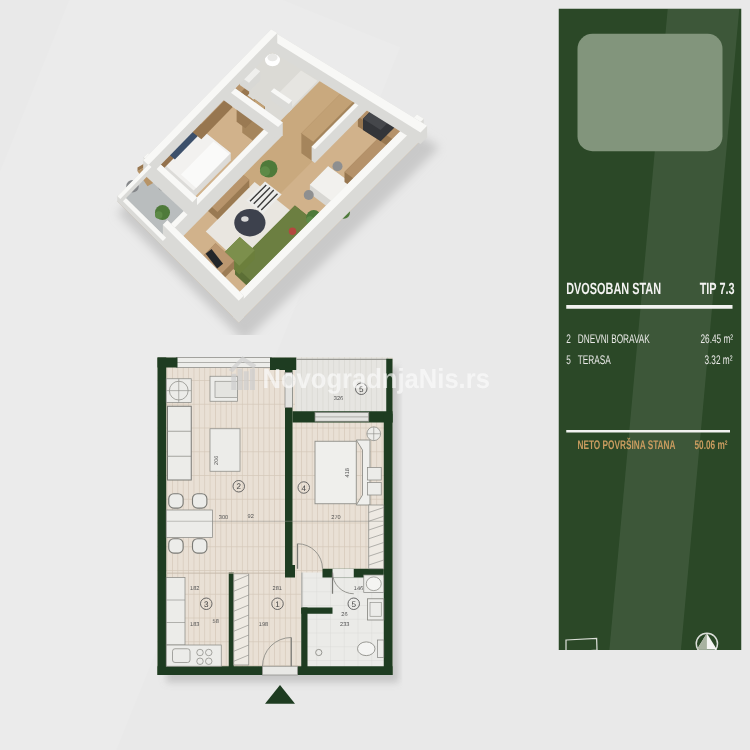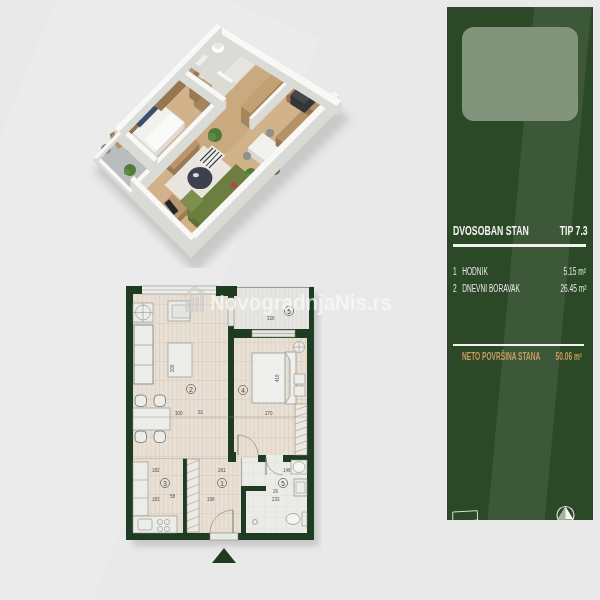--- a/index.html
+++ b/index.html
@@ -365,26 +365,26 @@
 
   <div class="abs" style="left:6px;top:215.8px;width:135px;height:14px;">
     <span class="abs" style="left:0;top:0;font-size:13px;font-weight:bold;color:#f2f2f0;transform:scaleX(0.67);transform-origin:left;white-space:nowrap;">DVOSOBAN STAN</span>
     <span class="abs" style="right:0;top:0;font-size:13px;font-weight:bold;color:#f2f2f0;transform:scaleX(0.67);transform-origin:right;white-space:nowrap;">TIP 7.3</span>
   </div>
 
   <div class="abs" style="left:6px;top:237px;width:133px;height:2.5px;background:#f2f2f0;"></div>
 
   <div class="abs" style="left:6px;top:259px;width:133px;font-size:10px;color:#e8e8e6;">
     <div style="position:relative;height:16.6px;">
-      <span class="abs" style="left:0;transform:scaleX(0.66);transform-origin:left;white-space:nowrap;">1&nbsp;&nbsp;&nbsp;HODNIK</span>
-      <span class="abs" style="right:0;transform:scaleX(0.66);transform-origin:right;white-space:nowrap;">5.15 m²</span>
+      <span class="abs" style="left:0;transform:scaleX(0.66);transform-origin:left;white-space:nowrap;">2&nbsp;&nbsp;&nbsp;DNEVNI BORAVAK</span>
+      <span class="abs" style="right:0;transform:scaleX(0.66);transform-origin:right;white-space:nowrap;">26.45 m²</span>
     </div>
     <div style="position:relative;height:16.6px;">
-      <span class="abs" style="left:0;transform:scaleX(0.66);transform-origin:left;white-space:nowrap;">2&nbsp;&nbsp;&nbsp;DNEVNI BORAVAK</span>
-      <span class="abs" style="right:0;transform:scaleX(0.66);transform-origin:right;white-space:nowrap;">26.45 m²</span>
+      <span class="abs" style="left:0;transform:scaleX(0.66);transform-origin:left;white-space:nowrap;">5&nbsp;&nbsp;&nbsp;TERASA</span>
+      <span class="abs" style="right:0;transform:scaleX(0.66);transform-origin:right;white-space:nowrap;">3.32 m²</span>
     </div>
   </div>
 
   <div class="abs" style="left:6px;top:336.5px;width:131px;height:2px;background:#f2f2f0;"></div>
 
   <div class="abs" style="left:6px;top:344px;width:131px;font-size:10px;font-weight:bold;color:#c99c5f;">
     <span class="abs" style="left:9px;transform:scaleX(0.66);transform-origin:left;white-space:nowrap;">NETO POVRŠINA STANA</span>
     <span class="abs" style="right:2px;transform:scaleX(0.66);transform-origin:right;white-space:nowrap;">50.06 m²</span>
   </div>
 

